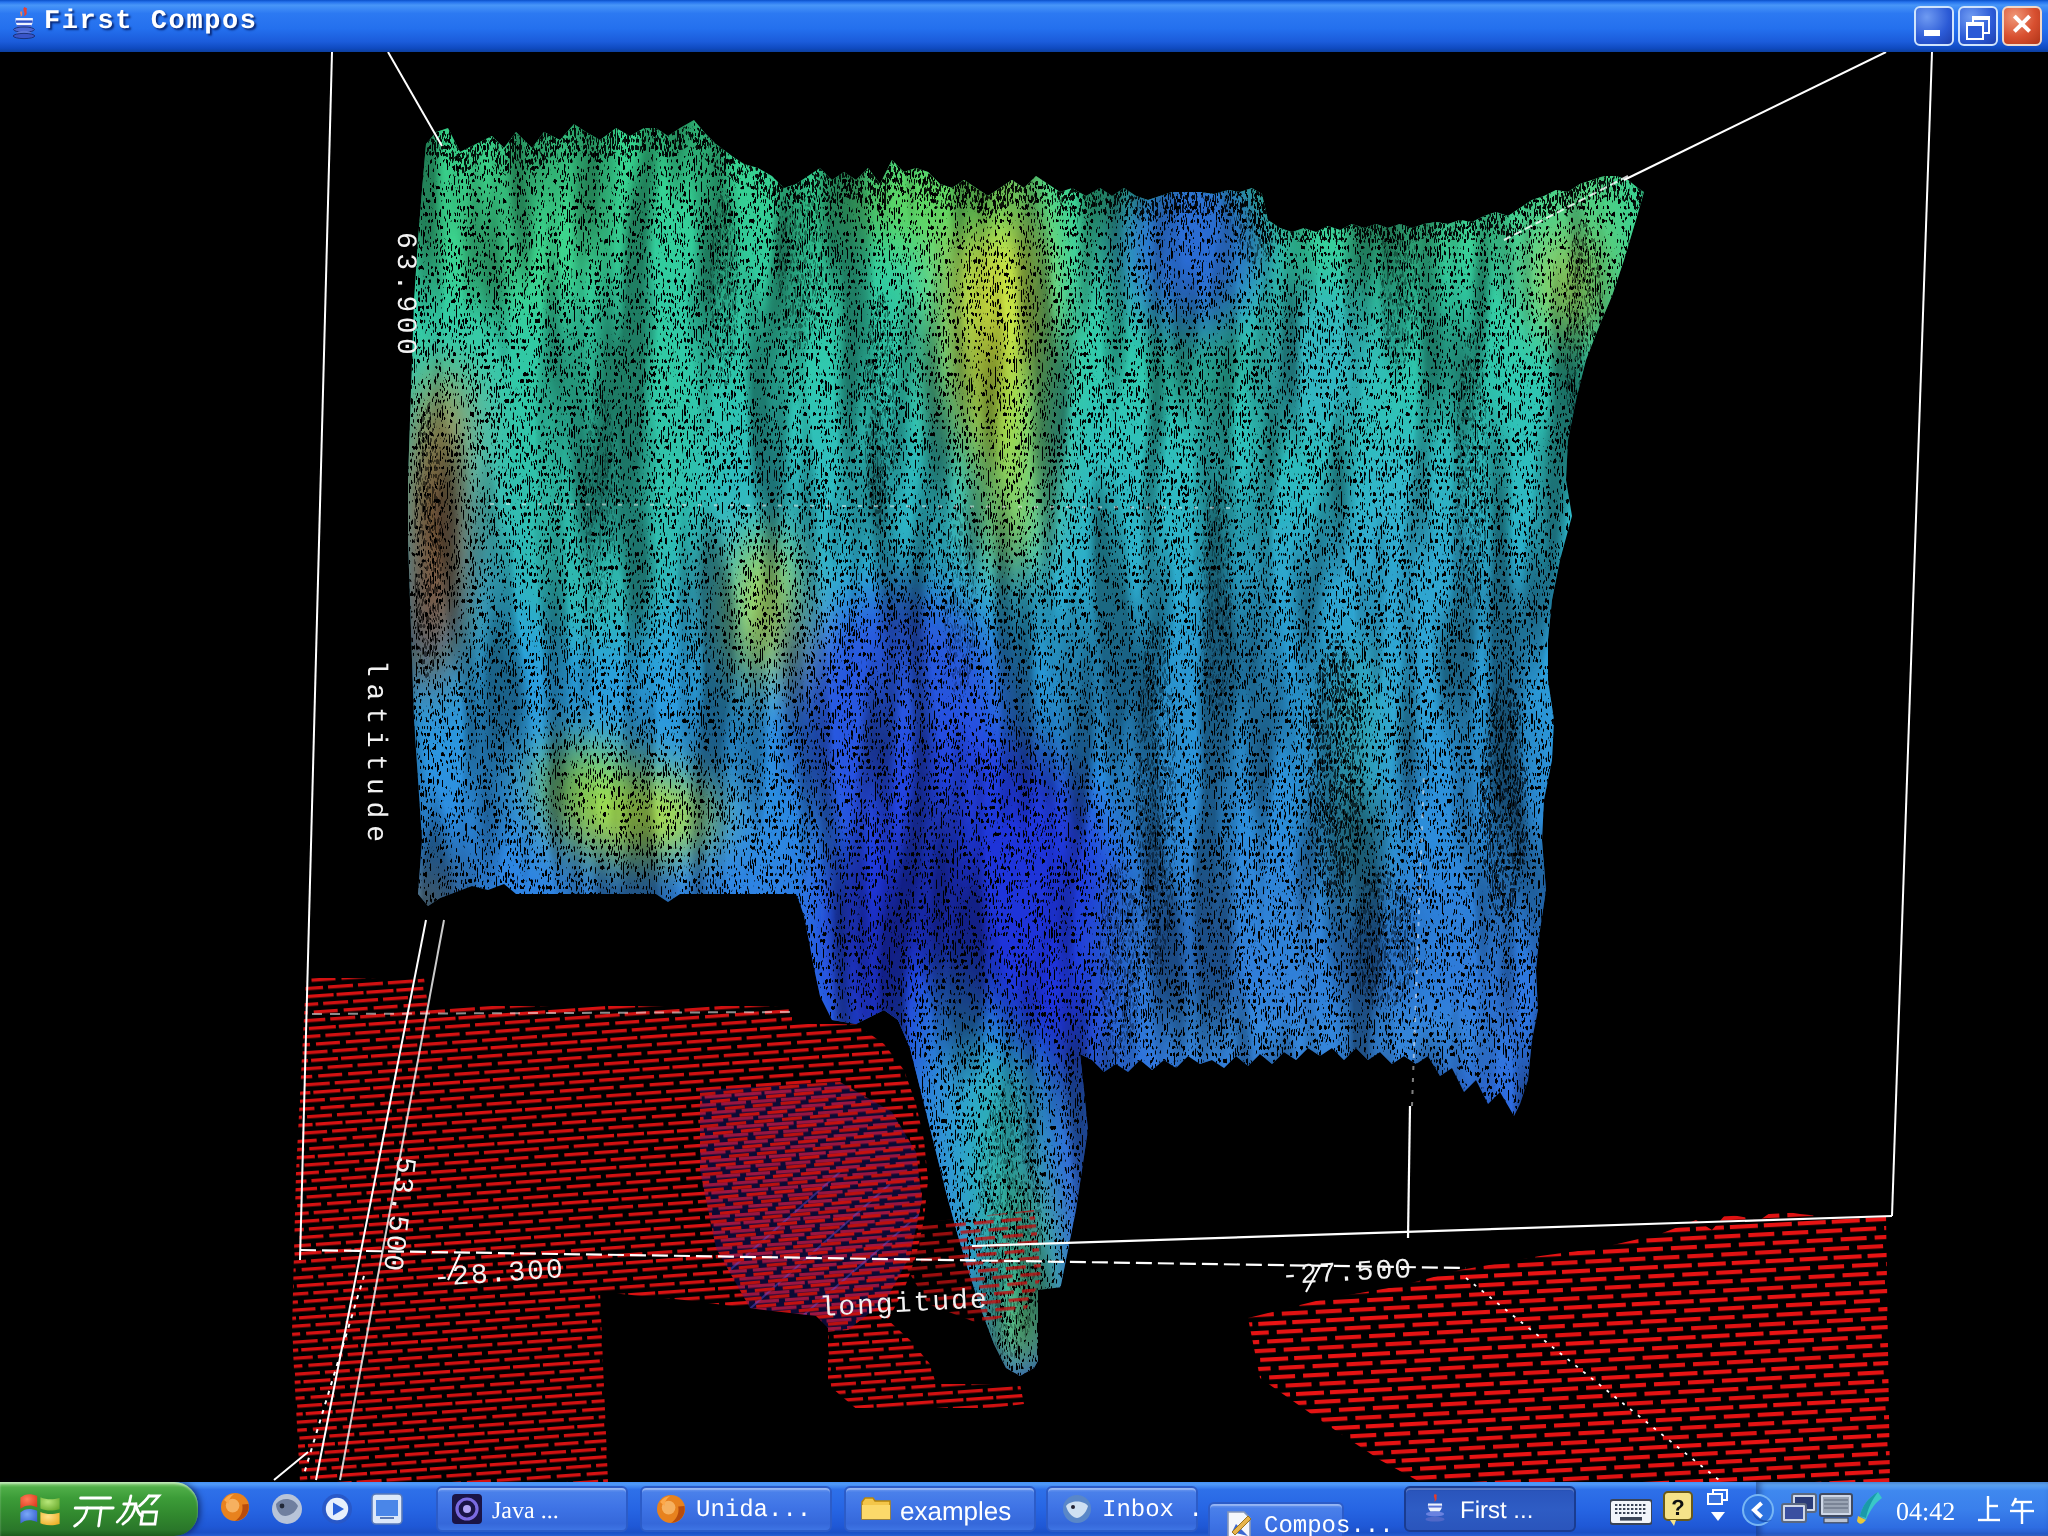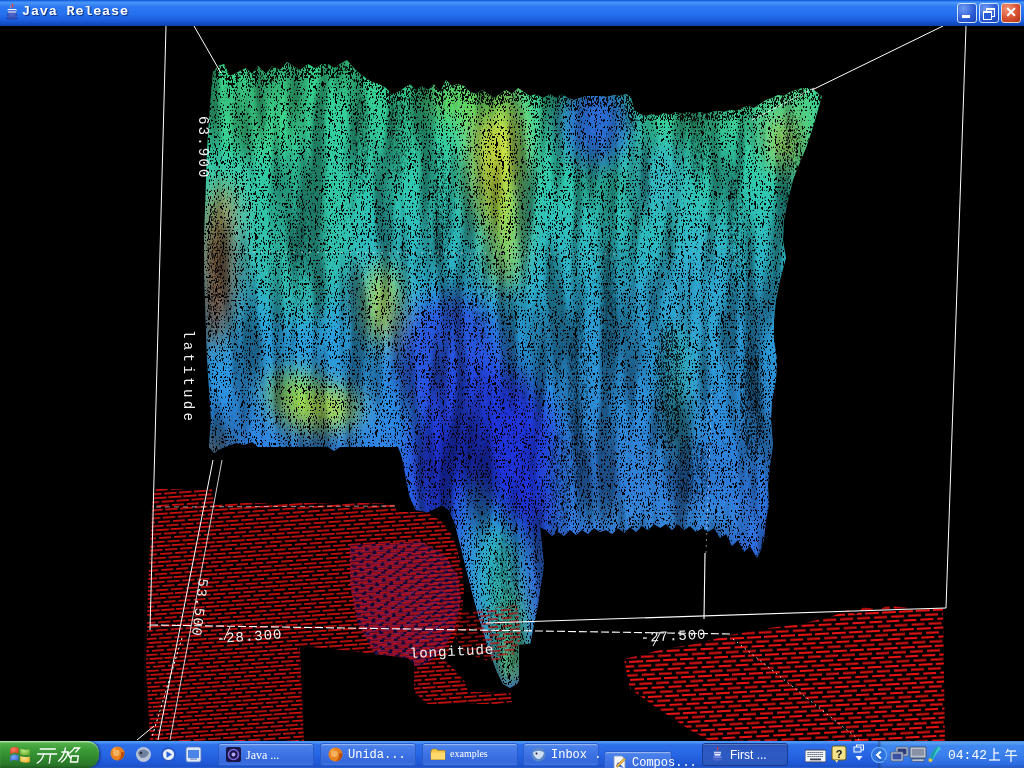--- a/index.html
+++ b/index.html
@@ -13,21 +13,21 @@
  <path d="M6.4 2.6 C5.4 3.7 7 4.4 6.2 5.5 C7.9 4.7 6.7 3.8 7.2 2.9 Z" fill="#f08060"></path>
  <path d="M3.8 6 h8.6 c.3 2-.4 3.7-1.5 4.8 H5.3 C4.2 9.7 3.5 8 3.8 6 Z" fill="#f0f4ff"></path>
  <path d="M3.9 7.2 h8.4 v1.2 H3.9 Z" fill="#2d51c8"></path>
       <path d="M4.5 9.5 h7.2 v1 H4.5 Z" fill="#4a66d4"></path>
  <ellipse cx="8" cy="11.8" rx="5.2" ry="1.3" fill="#4a66d4" stroke="#1a337e" stroke-width=".5"></ellipse>
  <ellipse cx="8" cy="13.4" rx="3.8" ry="1" fill="#5a76dc"></ellipse>
  <ellipse cx="8" cy="15" rx="5.4" ry="1.3" fill="#3a55c8" stroke="#1a337e" stroke-width=".5"></ellipse>
 </svg>
 
 <div style="position:absolute;left:22px;top:4px;font-family:'Liberation Mono',monospace;
-font-size:13.5px;font-weight:bold;color:#fff;letter-spacing:0.8px;text-shadow:1px 1px 1px #0a2a78">Java Release</div>
+font-size:13.5px;font-weight:bold;color:#fff;letter-spacing:0.8px;text-shadow:1px 1px 1px #0a2a78">First Compos</div>
 <div style="position:absolute;right:47px;top:3px;width:20px;height:20px;border-radius:3px;
 border:1px solid #cfe4fc;background:radial-gradient(circle at 30% 25%,#6f9bf2,#2b5ad6 60%,#1c3fae);box-sizing:border-box">
  <div style="position:absolute;left:4px;bottom:4px;width:8px;height:3px;background:#fff"></div>
     </div>
 <div style="position:absolute;right:25px;top:3px;width:20px;height:20px;border-radius:3px;
 border:1px solid #cfe4fc;background:radial-gradient(circle at 30% 25%,#6f9bf2,#2b5ad6 60%,#1c3fae);box-sizing:border-box">
  <div style="position:absolute;left:6px;top:4px;width:7px;height:6px;border:1px solid #fff;border-top-width:2px"></div>
  <div style="position:absolute;left:3px;top:7px;width:7px;height:6px;border:1px solid #fff;border-top-width:2px;background:#2b5ad6"></div>
     </div>
 <div style="position:absolute;right:3px;top:3px;width:20px;height:20px;border-radius:3px;
@@ -311,21 +311,21 @@
           <path d="M2 4 a7 7 0 0 1 5-3 c-2 1.5-2.6 3-2.6 5Z" fill="#fca84a"></path>
         </svg></div>
 <div style="position:absolute;left:27px;top:4px;font-size:12px;color:#fff;font-family:Liberation Mono, monospace;white-space:nowrap">Unida...</div>
     </div>
 <div style="position:absolute;left:422px;top:2px;width:96px;height:23px;border-radius:3px;
 background:linear-gradient(180deg,#7aa2f0 0%,#4a80ea 10%,#3f74e6 45%,#3568da 85%,#3e74e4 100%);border:1px solid #2c5cc8;box-sizing:border-box;box-shadow:inset 0 1px 0 rgba(255,255,255,.25)">
 <div style="position:absolute;left:7px;top:3px;width:15px;height:15px"><svg width="16" height="15">
           <path d="M1 4 l1.5-2 h4 l1 1.5 H15 v9 H1 Z" fill="#f4c64a" stroke="#b8860b" stroke-width=".7"></path>
           <path d="M1 5.5 h14 v7 H1 Z" fill="#fcd96a"></path>
         </svg></div>
-<div style="position:absolute;left:27px;top:4px;font-size:10px;color:#fff;font-family:Liberation Serif, serif;white-space:nowrap">examples</div>
+<div style="position:absolute;left:27px;top:4px;font-size:13px;color:#fff;font-family:Liberation Sans, sans-serif;white-space:nowrap">examples</div>
     </div>
 <div style="position:absolute;left:523px;top:2px;width:76px;height:23px;border-radius:3px;
 background:linear-gradient(180deg,#7aa2f0 0%,#4a80ea 10%,#3f74e6 45%,#3568da 85%,#3e74e4 100%);border:1px solid #2c5cc8;box-sizing:border-box;box-shadow:inset 0 1px 0 rgba(255,255,255,.25)">
 <div style="position:absolute;left:7px;top:3px;width:15px;height:15px"><svg width="15" height="15">
           <circle cx="7.5" cy="7.5" r="7" fill="#5a87c8"></circle>
           <path d="M2 6 c2-3 9-3 11 0 c-1 4-4 6-5.5 6 C6 12 3 10 2 6Z" fill="#cfe0f2"></path>
           <circle cx="5.5" cy="6.5" r="1" fill="#223"></circle>
         </svg></div>
 <div style="position:absolute;left:27px;top:4px;font-size:12px;color:#fff;font-family:'Liberation Mono',monospace;white-space:nowrap">Inbox ..</div>
     </div>
@@ -383,21 +383,21 @@
  <rect x="1" y="1" width="16" height="11" rx="1" fill="#cfd8e8" stroke="#404a60"></rect>
  <rect x="2.5" y="2.5" width="13" height="8" fill="#9aa4b4"></rect>
  <path d="M3 4 h12 M3 6 h12 M3 8 h12" stroke="#707a8c" stroke-width=".8"></path>
  <rect x="3" y="13" width="12" height="2.4" fill="#b8c2d4" stroke="#404a60" stroke-width=".6"></rect>
 </svg>
 <svg width="18" height="18" viewBox="0 0 18 18" style="position:absolute;left:926px;top:4px">
  <path d="M13 1 C8 4 5 8 4 13 l3 2 C9 10 12 6 15 4 Z" fill="#3ac8c8"></path>
  <path d="M13 1 C10 5 8 9 7 14 l-3-1 C5 8 8 4 13 1Z" fill="#1a9aaa"></path>
  <path d="M3 13 l4 2 -1.5 1.5 a2 2 0 0 1-3-1Z" fill="#e8c83a"></path>
 </svg>
-<div style="position:absolute;left:948px;top:7px;font-size:13px;color:#fff;font-family:Liberation Mono, monospace">04:42</div>
+<div style="position:absolute;left:948px;top:7px;font-size:13px;color:#fff;font-family:Liberation Serif, serif">04:42</div>
 <svg width="30" height="16" viewBox="0 0 30 16" style="position:absolute;left:988px;top:747px;top:6px">
  <g stroke="#fff" stroke-width="1.2" fill="none">
  <path d="M6 1 V13"></path>
         <path d="M6 6 H11"></path>
         <path d="M1 13 H12"></path>
  <path d="M20 2 C19.5 3.5 19 4.5 18 6"></path>
         <path d="M19.5 4 H28"></path>
         <path d="M17 8.5 H29"></path>
         <path d="M23 4 V15"></path>
  </g>

